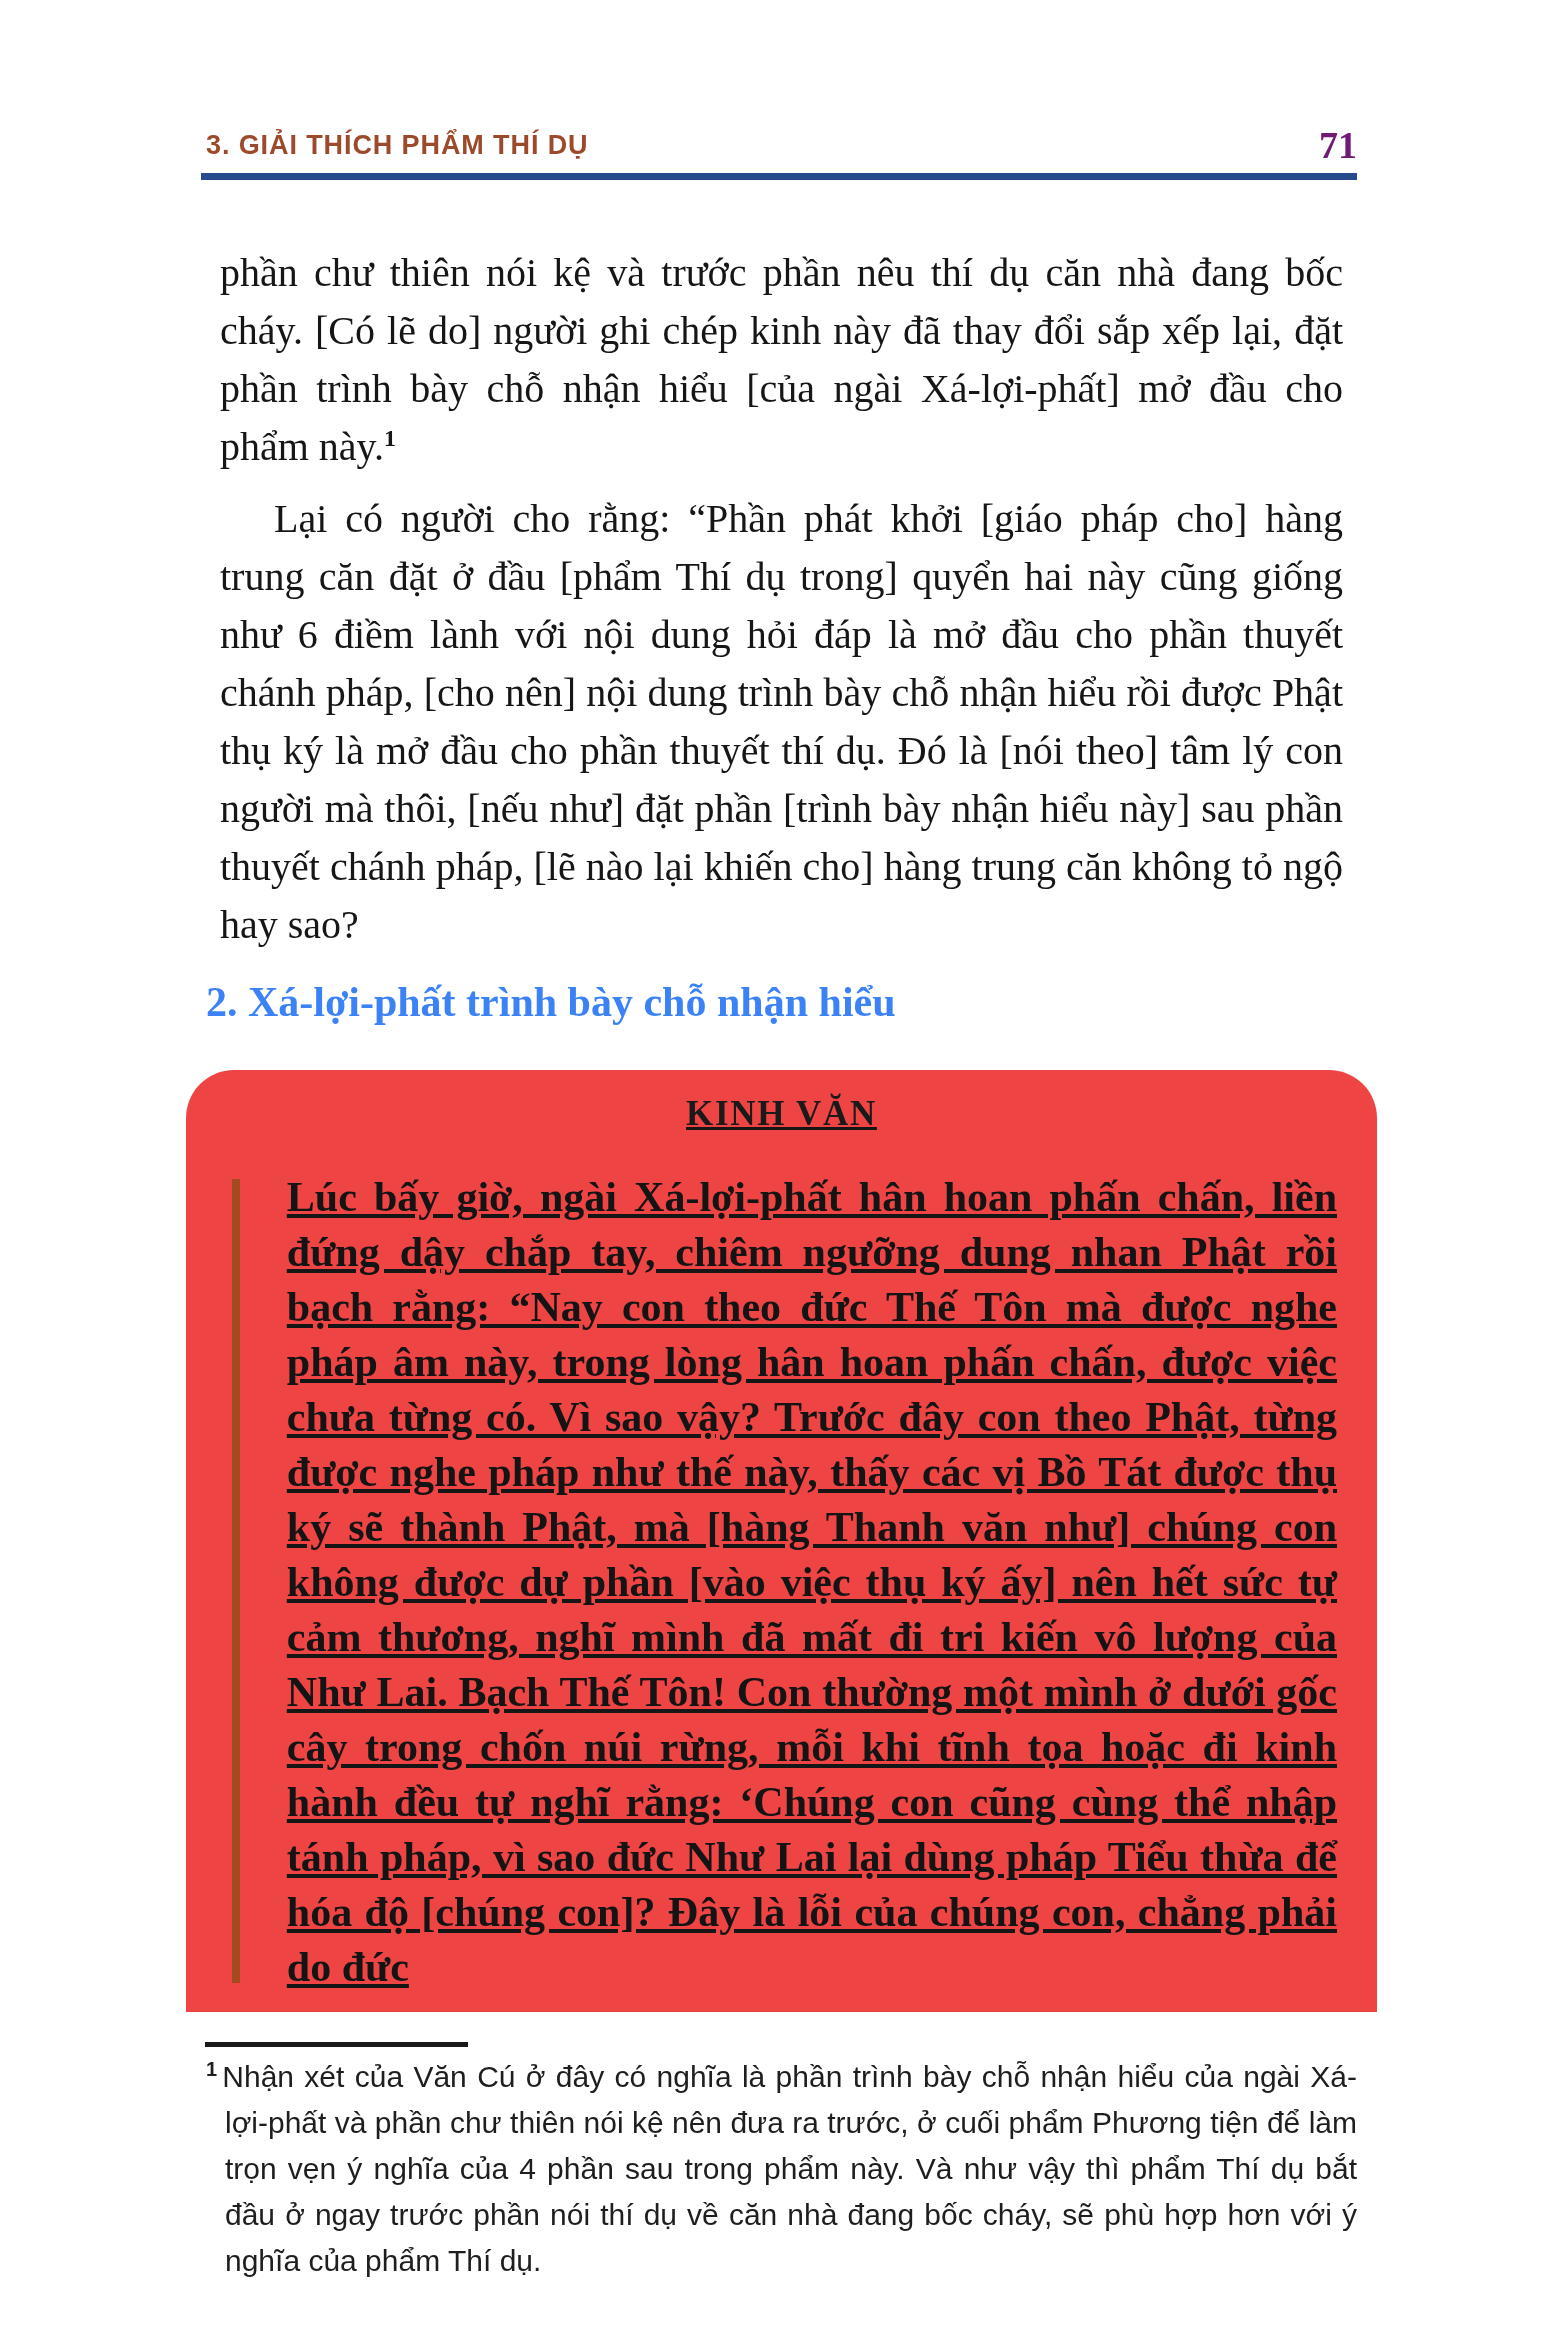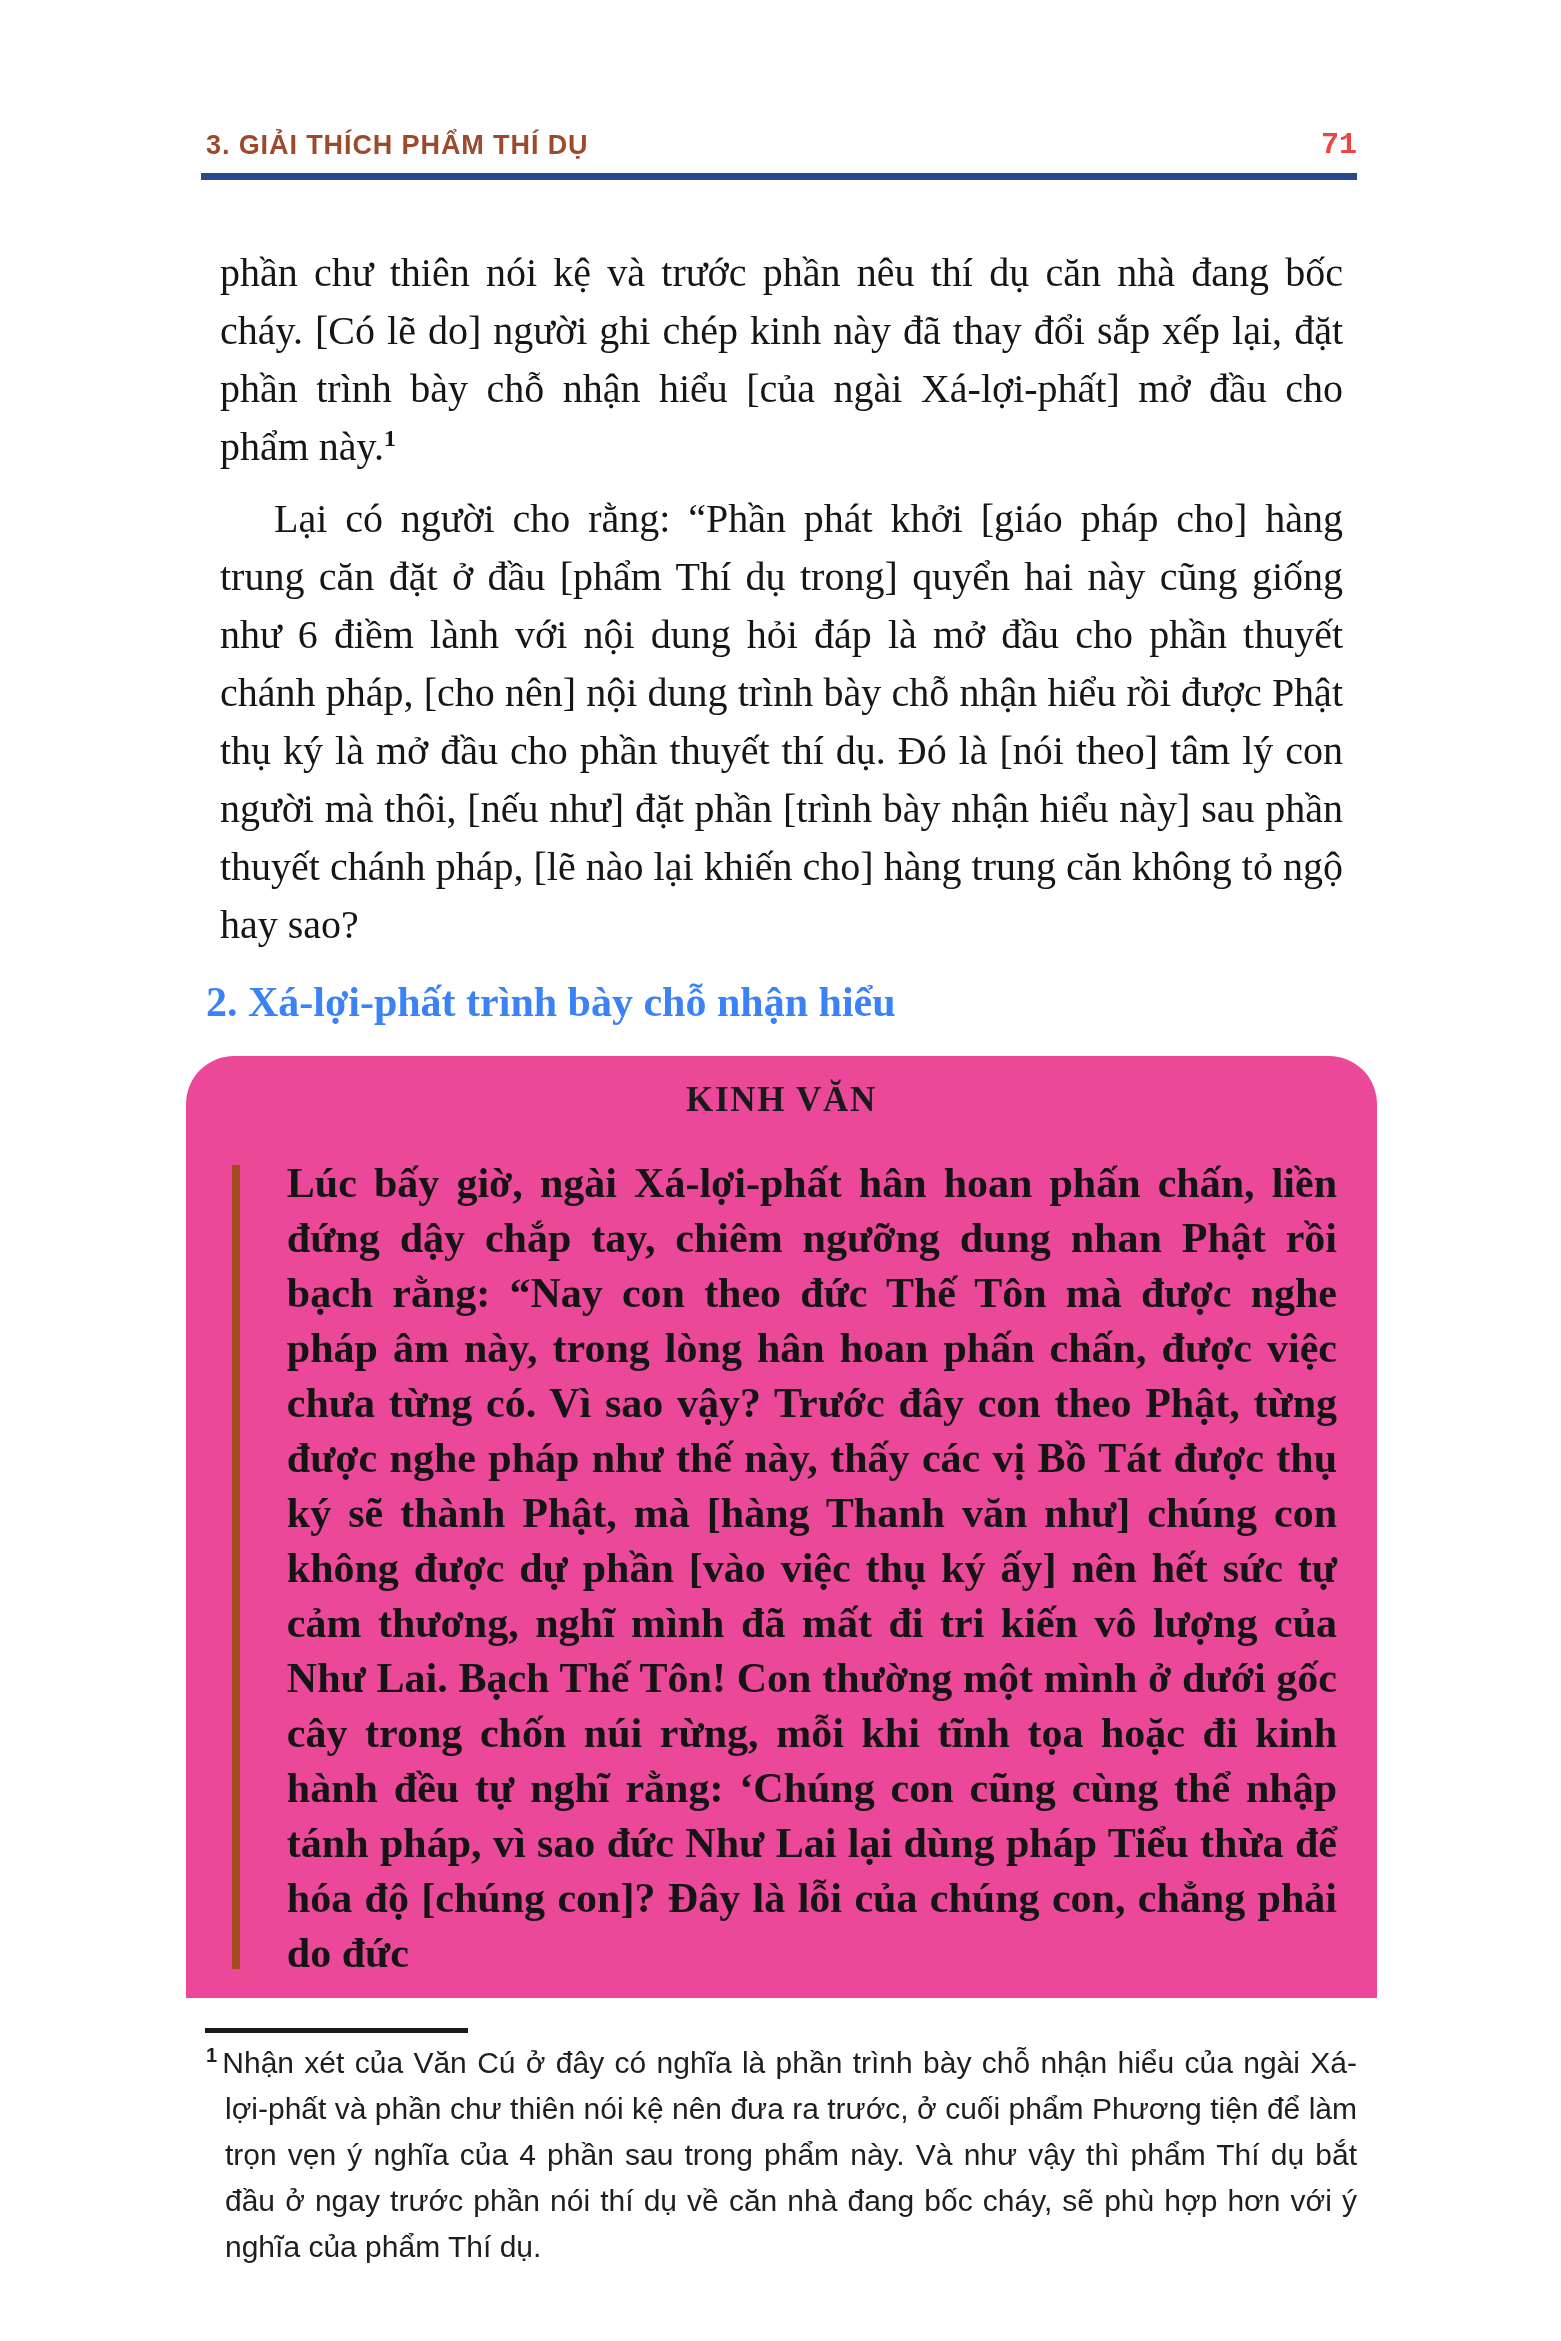--- a/index.html
+++ b/index.html
@@ -18,23 +18,23 @@
   
   .header-row {
     display: flex; justify-content: space-between; align-items: flex-end;
   }
   .running-head {
     font-family: "Liberation Sans", sans-serif;
     font-weight: bold; font-size: 27px; line-height: 35px;
     letter-spacing: 0.9px; color: #9C4A2B;
   }
   .page-number {
-    font-family: Liberation Mono, monospace;
-    font-weight: bold; font-size: 30px; line-height: 35px;
-    color: #ef4444;
+    font-family: Liberation Serif, serif;
+    font-weight: bold; font-size: 38px; line-height: 35px;
+    color: #701a75;
   }
   .header-rule {
     margin-top: 10.4px; margin-left: -5.2px;
     width: 1156px; height: 7px; background: #274A8D;
   }
 
   
   .para {
     font-size: 40px; line-height: 58px;
     text-align: justify; margin: 14px;
@@ -48,25 +48,26 @@
 
   .section-heading {
     margin: 22.6px 0 0 0;
     font-size: 42px; line-height: 50px; font-weight: bold;
     color: #3b82f6;
   }
 
   
   .kinh-box {
     box-sizing: border-box;
-    margin-top: 29px; margin-left: -20px;
+    margin-top: 43px; margin-left: -20px;
     width: 1191px; min-height: 762px;
-    background: #ec4899;
+    background: #ef4444;
     border-radius: 48px 48px 0 0;
     padding: 24px 0 17.3px 0;
+    text-decoration: underline;
   }
   .kinh-title {
     text-align: center;
     font-weight: bold; font-size: 35px; line-height: 40px;
     letter-spacing: 1.7px; color: #1A1A1A;
   }
   .kinh-content {
     display: flex; align-items: stretch;
     margin-top: 36px;
   }

